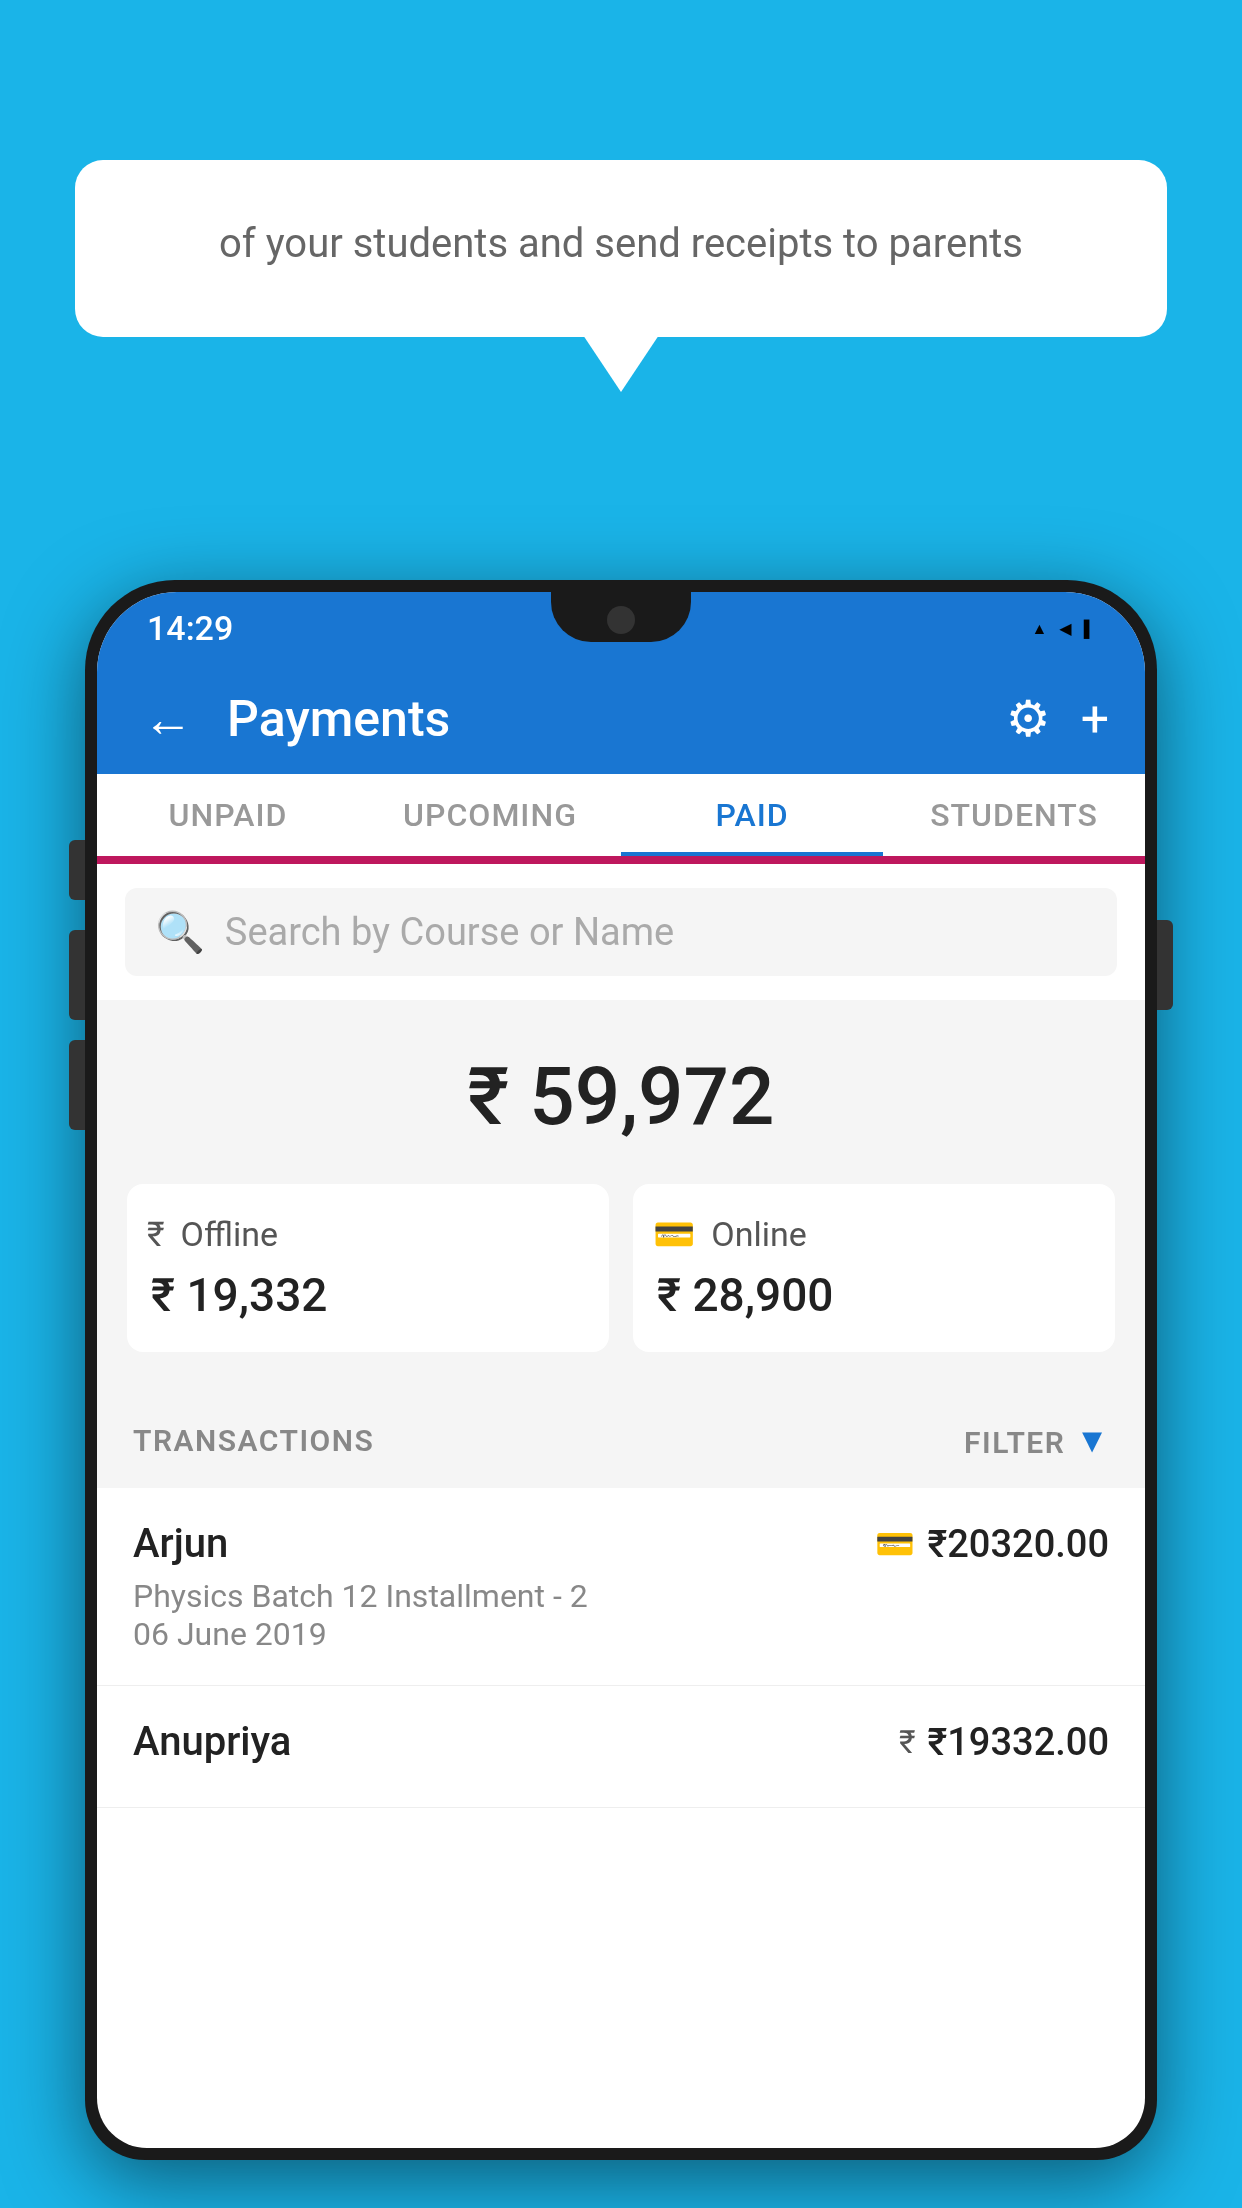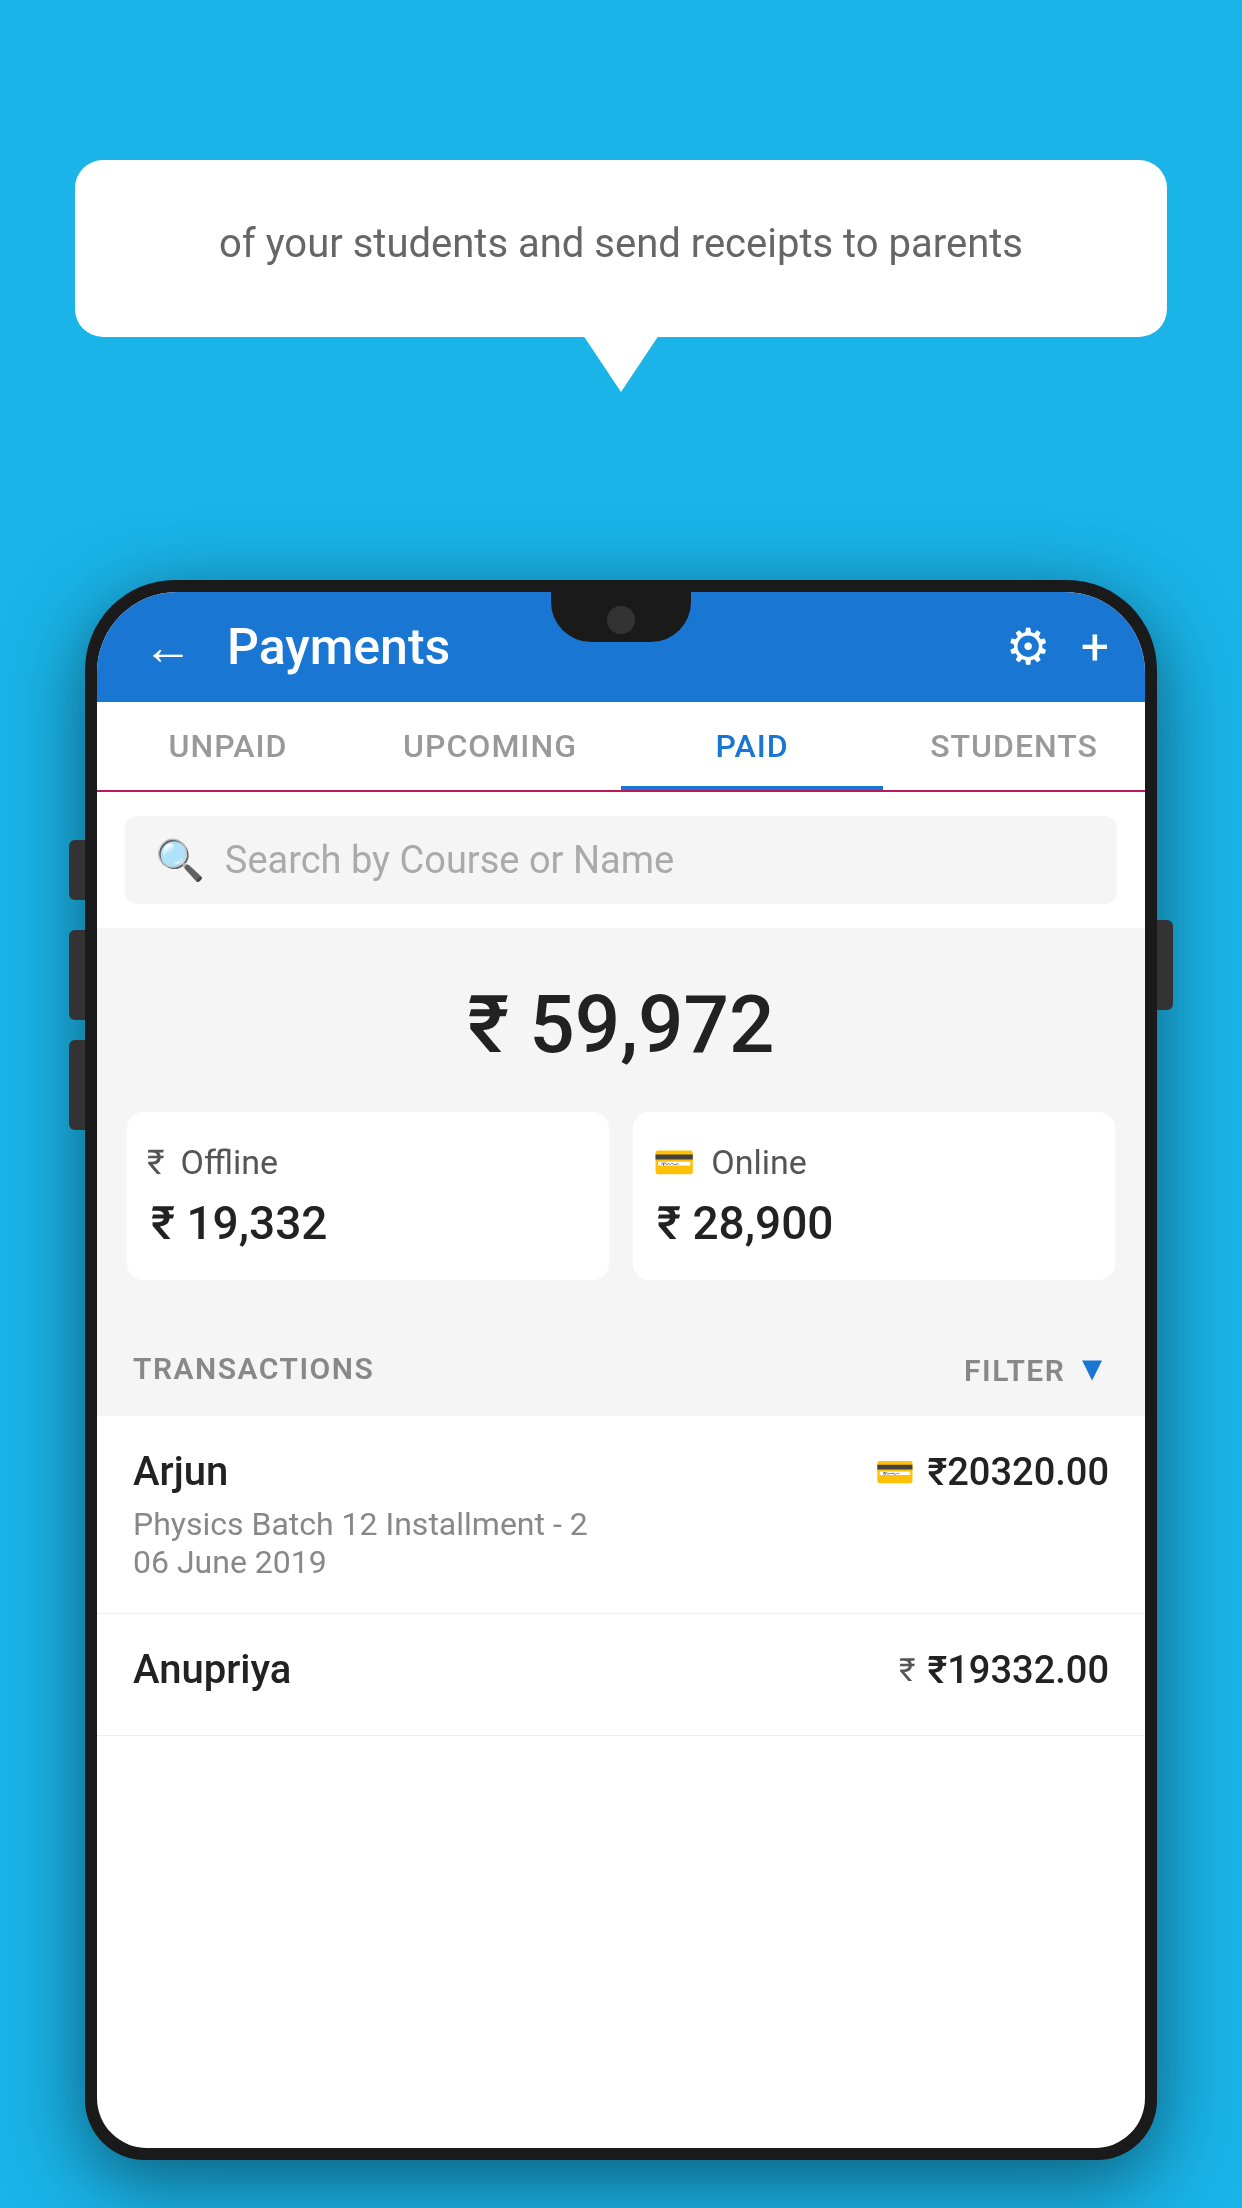--- a/index.html
+++ b/index.html
@@ -162,21 +162,21 @@
     .gear-btn, .plus-btn {
       color: white;
       font-size: 50px;
       cursor: pointer;
     }
 
     
     .tabs-container {
       background: white;
       display: flex;
-      border-bottom: 2px solid #be185d;
+      border-bottom: 8px solid #be185d;
       height: 90px;
     }
 
     .tab {
       flex: 1;
       display: flex;
       align-items: center;
       justify-content: center;
       font-size: 32px;
       font-weight: 500;
@@ -432,20 +432,28 @@
 <div class="phone-wrapper">
   <div class="phone-outer">
 
     <div class="phone-side-btn-right"></div>
     <div class="phone-side-btn-left1"></div>
     <div class="phone-side-btn-left2"></div>
     <div class="phone-side-btn-left3"></div>
 
     <div class="phone-inner">
 
+      <div class="status-bar">
+        <span class="status-time">14:29</span>
+        <div class="status-icons">
+          <span>▲</span>
+          <span>◀</span>
+          <span>▌</span>
+        </div>
+      </div>
 
       <div class="app-bar">
         <span class="back-btn">←</span>
         <span class="app-title">Payments</span>
         <div class="app-bar-actions">
           <span class="gear-btn">⚙</span>
           <span class="plus-btn">+</span>
         </div>
       </div>
 

